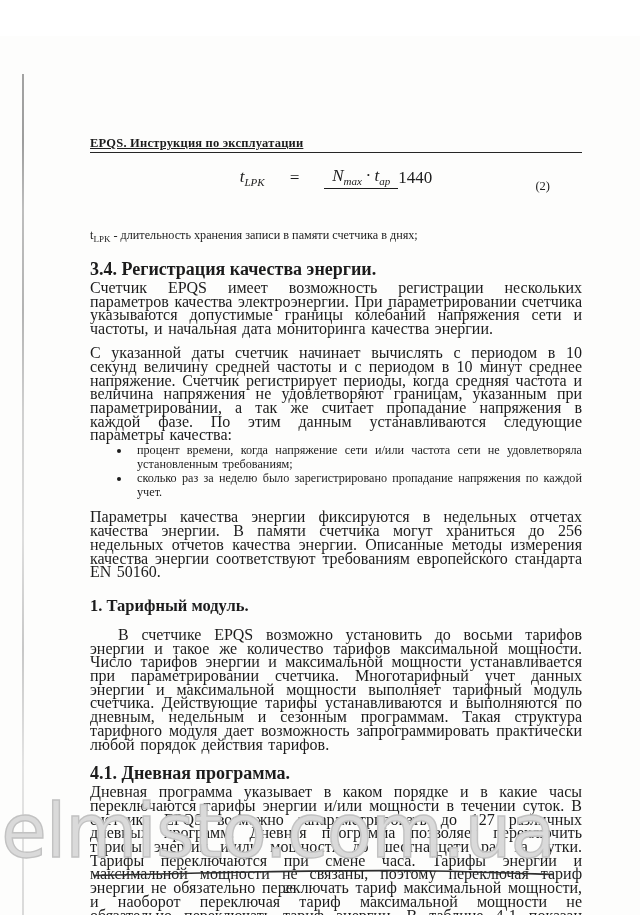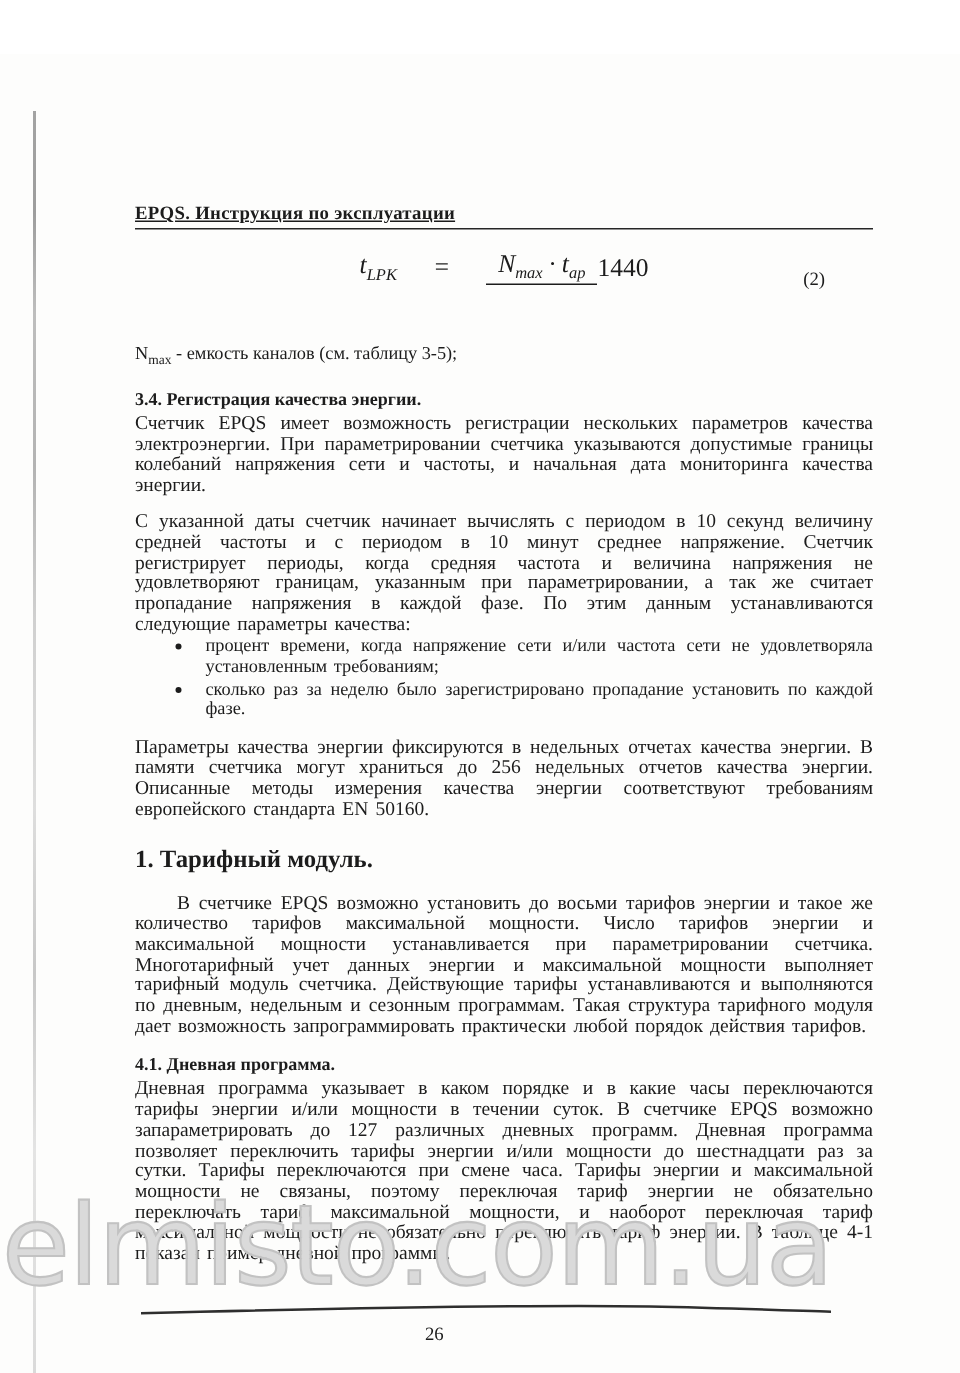--- a/index.html
+++ b/index.html
@@ -39,24 +39,24 @@
   }
   .formula sub { font-size:11px; font-style:italic; }
   .frac { display:inline-flex; flex-direction:row; align-items:center; font-style:italic; }
   .frac .num { padding:0 8px 1px 8px; border-bottom:1.4px solid #1c1c1c; }
   .frac .den { font-style:normal; padding-top:1px; }
   .eq-num { position:absolute; right:32px; top:15px; font-size:12.5px; font-style:normal; }
   
   .defs { margin-top:12px; font-size:12.2px; line-height:14.4px; }
   .defs sub { font-size:9px; }
   
-  .h-sub { font-weight:bold; font-size:12px; margin-top:12px; }
+  .h-sub { font-weight:bold; font-size:18px; margin-top:12px; }
   .h-main { font-weight:bold; font-size:16.5px; margin-top:17px; margin-bottom:12px; }
   p.body {
-    font-size:13px; line-height:13.7px;
+    font-size:16px; line-height:13.7px;
     text-align:justify; word-spacing:1.5px; margin-top:10.5px;
   }
   p.tight { margin-top:1px; }
   p.indent { text-indent:28px; }
   ul.bullets { margin:2px 0 0 0; padding-left:41px; }
   ul.bullets li {
     font-size:12.2px; line-height:13.7px; text-align:justify;
     word-spacing:1.5px; padding-left:6px; margin-bottom:1px;
   }
   
@@ -95,30 +95,30 @@
         <span>=</span>
         <span class="frac">
           <span class="num"><span>N</span><sub>max</sub> <span>·</span> <span>t</span><sub>ap</sub></span>
           <span class="den">1440</span>
         </span>
       </span>
       <span class="eq-num">(2)</span>
     </div>
 
     <div class="defs">
-      <div><span>N</span><sub>max</sub><span> - емкость каналов (см. таблицу 3-5);</span></div>
+      <div><span>t</span><sub>LPK</sub><span> - длительность хранения записи в памяти счетчика в днях;</span></div>
     </div>
 
     <div class="h-sub">3.4. Регистрация качества энергии.</div>
     <p class="body tight">Счетчик EPQS имеет возможность регистрации нескольких параметров качества электроэнергии. При параметрировании счетчика указываются допустимые границы колебаний напряжения сети и частоты, и начальная дата мониторинга качества энергии.</p>
     <p class="body">С указанной даты счетчик начинает вычислять с периодом в 10 секунд величину средней частоты и с периодом в 10 минут среднее напряжение. Счетчик регистрирует периоды, когда средняя частота и величина напряжения не удовлетворяют границам, указанным при параметрировании, а так же считает пропадание напряжения в каждой фазе. По этим данным устанавливаются следующие параметры качества:</p>
 
     <ul class="bullets">
       <li>процент времени, когда напряжение сети и/или частота сети не удовлетворяла установленным требованиям;</li>
-      <li>сколько раз за неделю было зарегистрировано пропадание установить по каждой фазе.</li>
+      <li>сколько раз за неделю было зарегистрировано пропадание напряжения по каждой учет.</li>
     </ul>
 
     <p class="body">Параметры качества энергии фиксируются в недельных отчетах качества энергии. В памяти счетчика могут храниться до 256 недельных отчетов качества энергии. Описанные методы измерения качества энергии соответствуют требованиям европейского стандарта EN 50160.</p>
 
     <div class="h-main">1. Тарифный модуль.</div>
     <p class="body tight indent">В счетчике EPQS возможно установить до восьми тарифов энергии и такое же количество тарифов максимальной мощности. Число тарифов энергии и максимальной мощности устанавливается при параметрировании счетчика. Многотарифный учет данных энергии и максимальной мощности выполняет тарифный модуль счетчика. Действующие тарифы устанавливаются и выполняются по дневным, недельным и сезонным программам. Такая структура тарифного модуля дает возможность запрограммировать практически любой порядок действия тарифов.</p>
 
     <div class="h-sub">4.1. Дневная программа.</div>
     <p class="body tight">Дневная программа указывает в каком порядке и в какие часы переключаются тарифы энергии и/или мощности в течении суток. В счетчике EPQS возможно запараметрировать до 127 различных дневных программ. Дневная программа позволяет переключить тарифы энергии и/или мощности до шестнадцати раз за сутки. Тарифы переключаются при смене часа. Тарифы энергии и максимальной мощности не связаны, поэтому переключая тариф энергии не обязательно переключать тариф максимальной мощности, и наоборот переключая тариф максимальной мощности не обязательно переключать тариф энергии. В таблице 4-1 показан пример дневной программы.</p>
 

